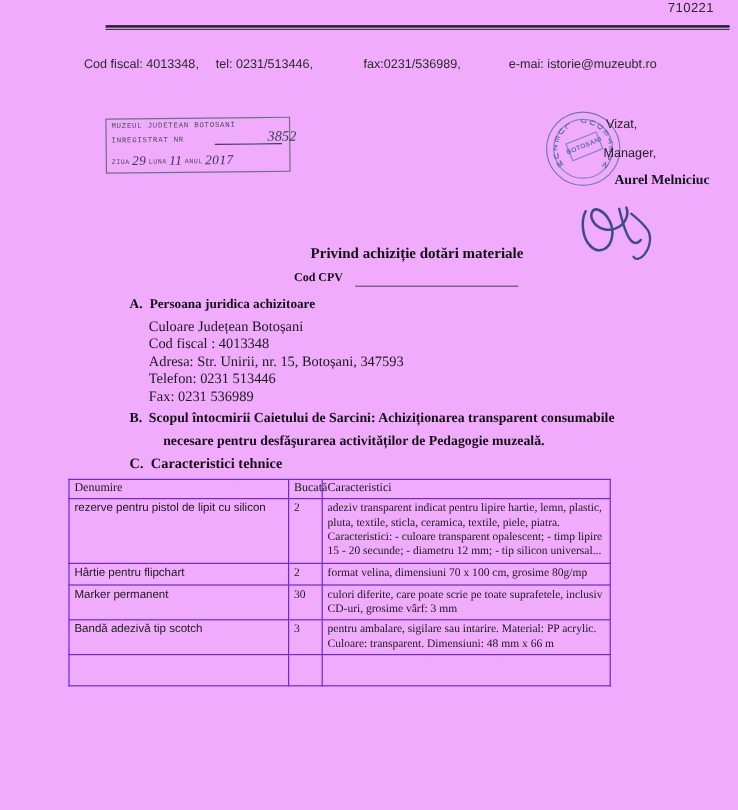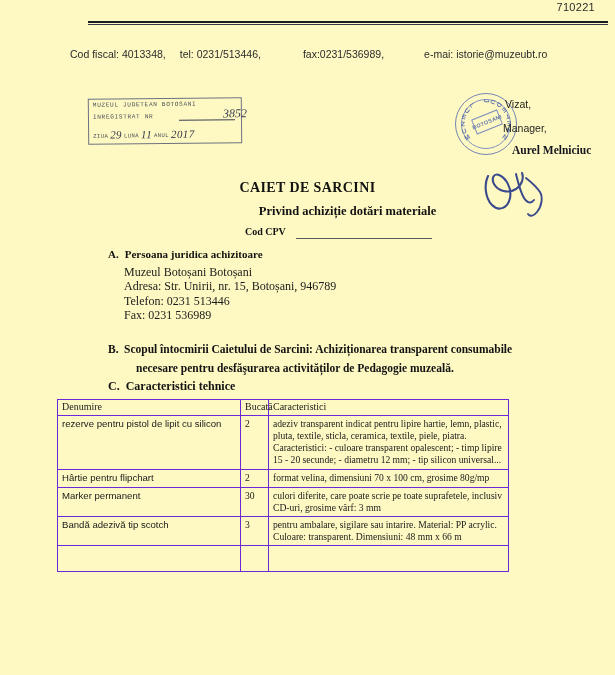--- a/index.html
+++ b/index.html
@@ -11,21 +11,21 @@
     width: 615px;
     height: 675px;
     position: relative;
     font-family: "Liberation Serif", serif;
     color: #1a1a1a;
     overflow: hidden;
   }
   .page {
     position: absolute;
     inset: 0;
-    background: #fef9c3;
+    background: #f0abfc;
   }
 
   
   .postal-code {
     position: absolute;
     top: 1px;
     left: 0;
     width: 595px;
     text-align: right;
     font-family: "Liberation Sans", sans-serif;
@@ -377,31 +377,31 @@
 
   <div class="vizat">Vizat,</div>
   <div class="manager">Manager,</div>
   <div class="manager-name">Aurel Melniciuc</div>
   <svg class="signature" viewBox="0 0 70 62">
     <path d="M6 18 C2 26, 3 40, 10 47 C17 54, 26 50, 28 40 C30 30, 24 20, 17 17 C12 15, 9 20, 12 26 C16 33, 26 36, 34 31 C40 27, 42 20, 40 15" fill="none" stroke="#3a4a8c" stroke-width="2.1" stroke-linecap="round"></path>
     <path d="M34 16 C36 24, 38 33, 42 40 C45 45, 49 46, 52 42" fill="none" stroke="#3a4a8c" stroke-width="2" stroke-linecap="round"></path>
     <path d="M44 20 C49 24, 54 28, 58 34 C61 39, 60 48, 55 54 C52 58, 48 59, 46 56" fill="none" stroke="#3a4a8c" stroke-width="1.9" stroke-linecap="round"></path>
   </svg>
 
-  <div class="doc-title">CAIET DE SARCINI</div>
   <div class="doc-subtitle">Privind achiziție dotări materiale</div>
   <div class="cod-cpv">Cod CPV</div>
   <div class="cod-cpv-line"></div>
 
   <div class="sec-a-head">
     <span class="letter">A.</span><span>Persoana juridica achizitoare</span>
   </div>
   <div class="org-block">
-    <div>Muzeul Botoșani Botoșani</div>
-    <div>Adresa: Str. Unirii, nr. 15, Botoșani, 946789</div>
+    <div>Culoare Județean Botoșani</div>
+    <div>Cod fiscal : 4013348</div>
+    <div>Adresa: Str. Unirii, nr. 15, Botoșani, 347593</div>
     <div>Telefon: 0231 513446</div>
     <div>Fax: 0231 536989</div>
   </div>
 
   <div class="sec-b">
     <span class="letter">B.</span>
     <span class="btext">Scopul întocmirii Caietului de Sarcini: Achiziționarea transparent consumabile</span>
     <span class="bline2">necesare pentru desfăşurarea activităților de Pedagogie muzeală.</span>
   </div>
 

